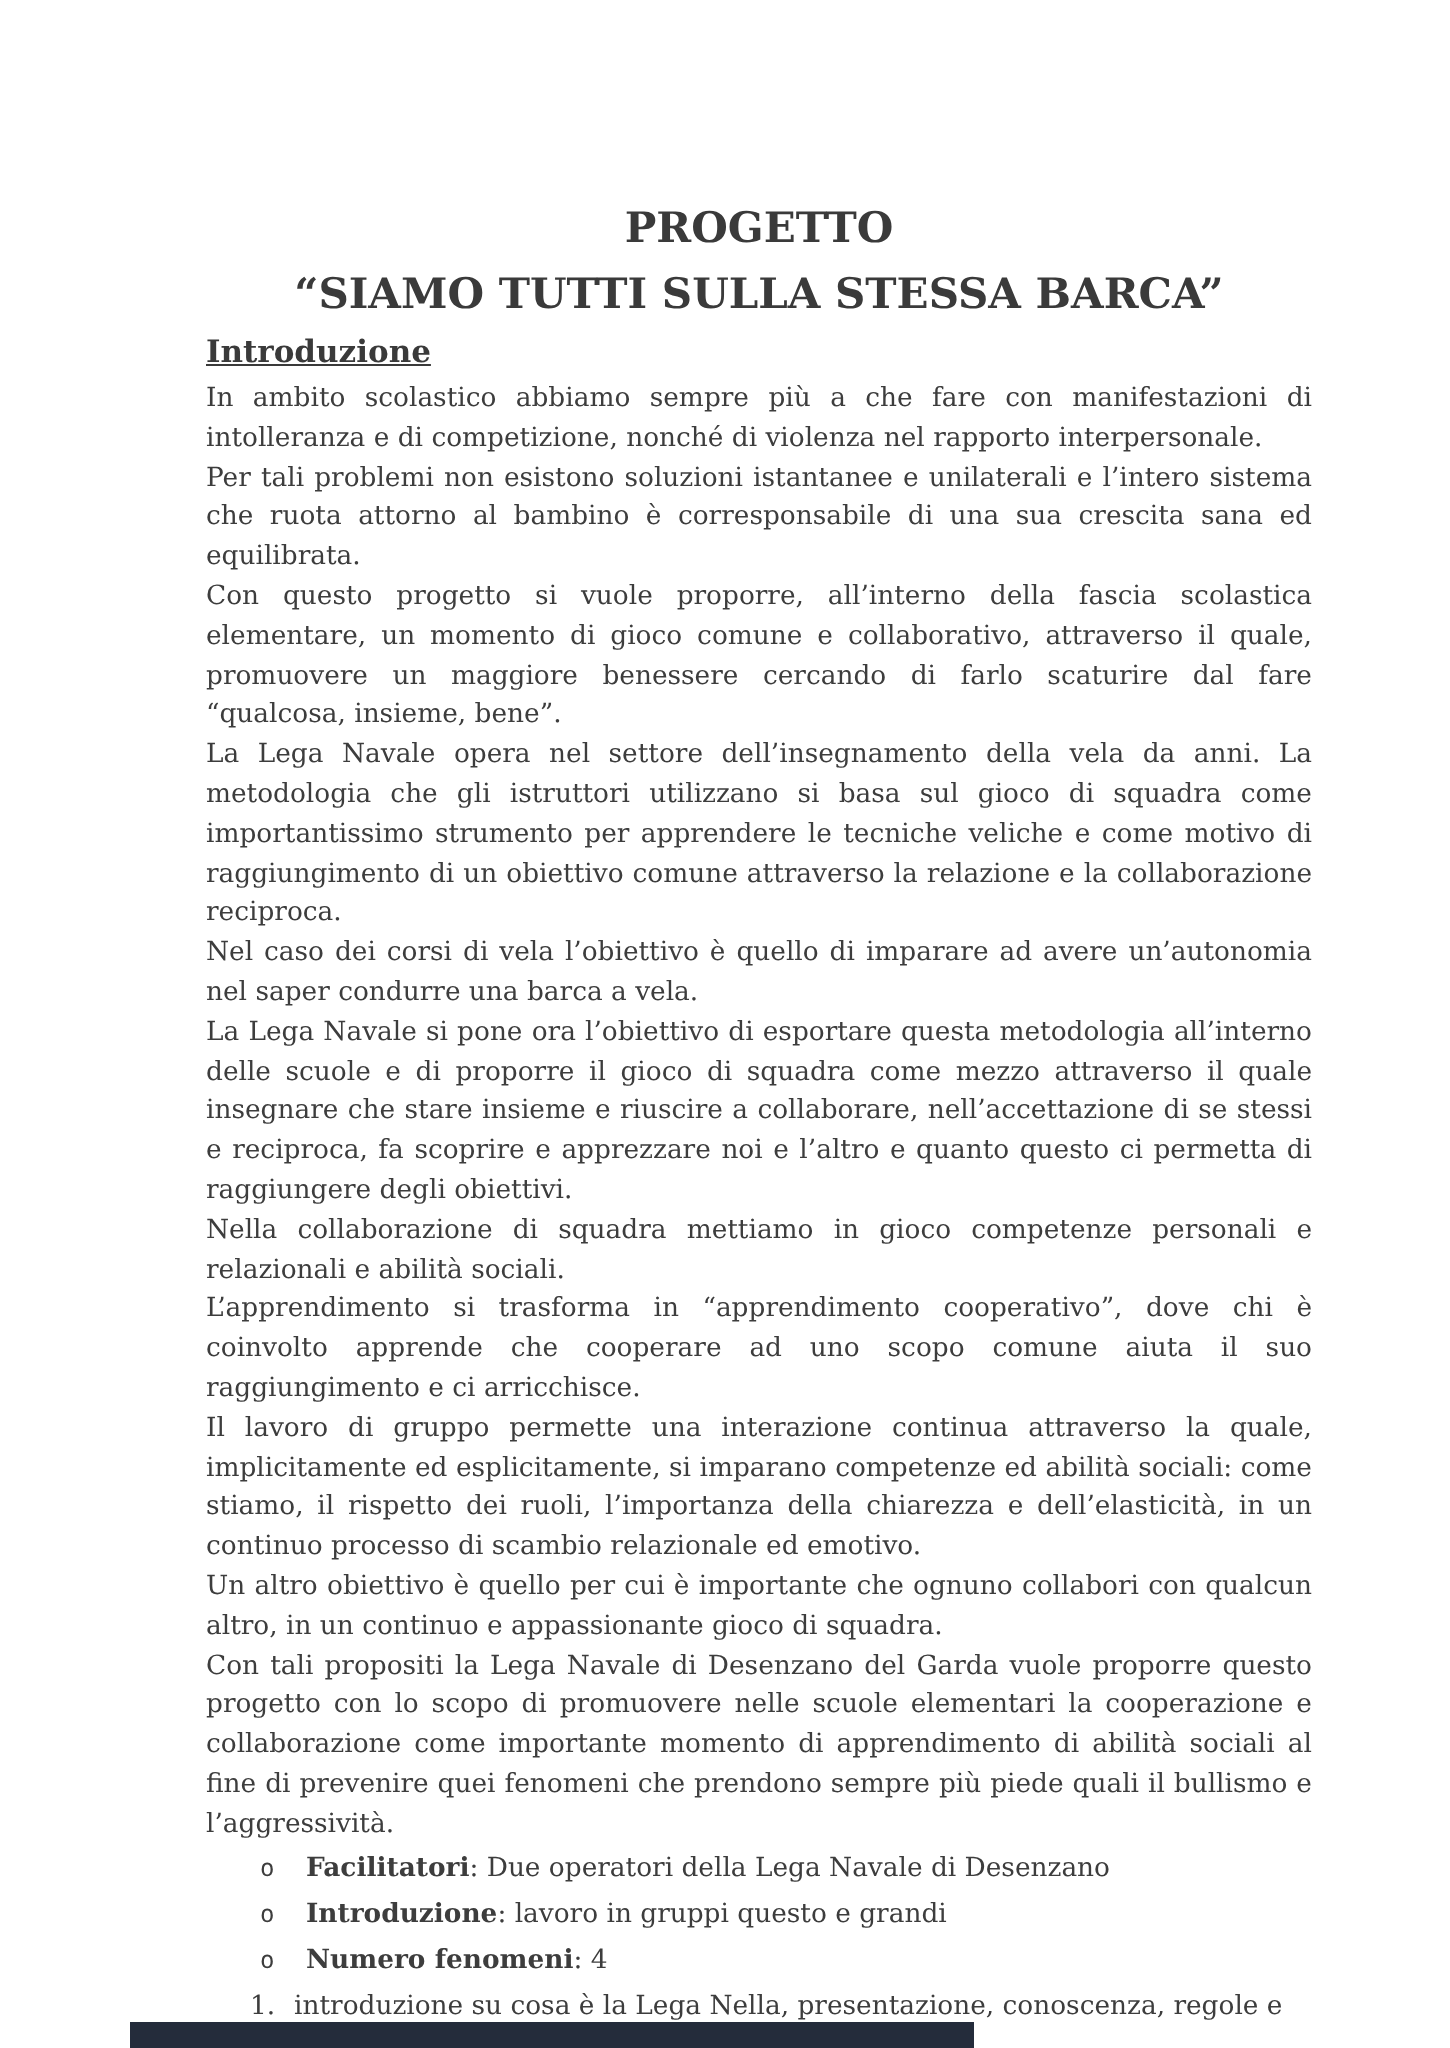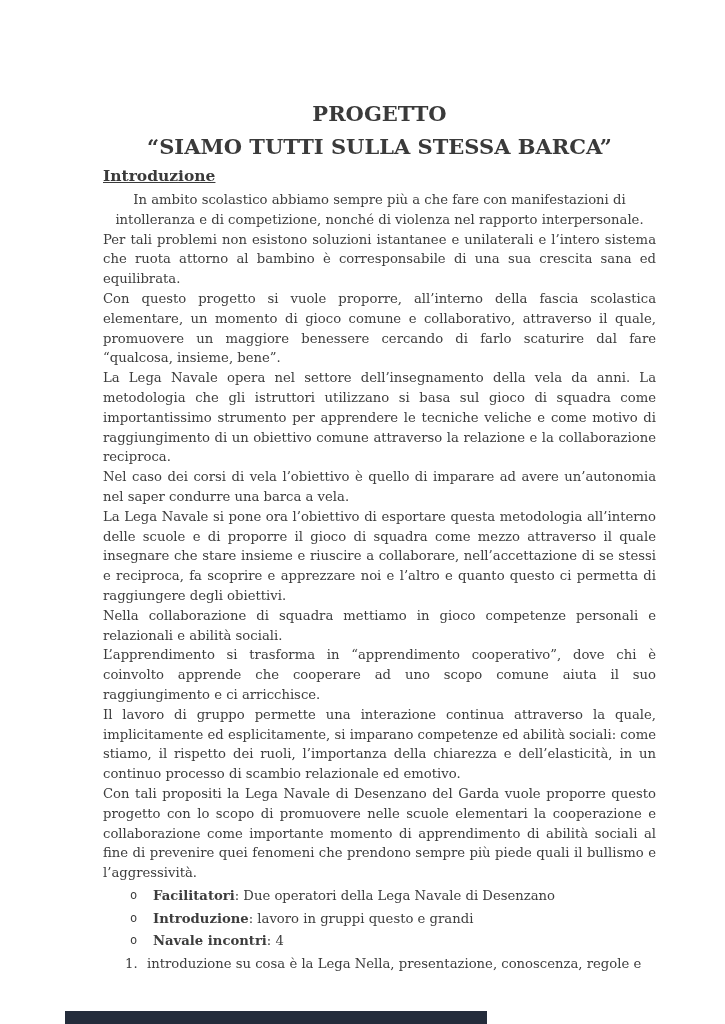--- a/index.html
+++ b/index.html
@@ -38,21 +38,20 @@
     color: #3a3a3a;
     text-decoration: underline;
   }
   p.body-par {
     margin: 0;
     font-size: 13.2px;
     line-height: 19.8px;
     text-align: justify;
   }
   p.body-par.centered {
-    text-align: center;
   }
   .bullet-row {
     display: flex;
     font-size: 13.2px;
     line-height: 19.8px;
     margin: 3px 0 0 0;
     padding-left: 27px;
   }
   .bullet-marker {
     width: 23px;
@@ -97,36 +96,37 @@
   <p class="body-par centered">In ambito scolastico abbiamo sempre più a che fare con manifestazioni di intolleranza e di competizione, nonché di violenza nel rapporto interpersonale.</p>
 
   <p class="body-par">Per tali problemi non esistono soluzioni istantanee e unilaterali e l’intero sistema che ruota attorno al bambino è corresponsabile di una sua crescita sana ed equilibrata.</p>
   <p class="body-par">Con questo progetto si vuole proporre, all’interno della fascia scolastica elementare, un momento di gioco comune e collaborativo, attraverso il quale, promuovere un maggiore benessere cercando di farlo scaturire dal fare “qualcosa, insieme, bene”.</p>
   <p class="body-par">La Lega Navale opera nel settore dell’insegnamento della vela da anni. La metodologia che gli istruttori utilizzano si basa sul gioco di squadra come importantissimo strumento per apprendere le tecniche veliche e come motivo di raggiungimento di un obiettivo comune attraverso la relazione e la collaborazione reciproca.</p>
   <p class="body-par">Nel caso dei corsi di vela l’obiettivo è quello di imparare ad avere un’autonomia nel saper condurre una barca a vela.</p>
   <p class="body-par">La Lega Navale si pone ora l’obiettivo di esportare questa metodologia all’interno delle scuole e di proporre il gioco di squadra come mezzo attraverso il quale insegnare che stare insieme e riuscire a collaborare, nell’accettazione di se stessi e reciproca, fa scoprire e apprezzare noi e l’altro e quanto questo ci permetta di raggiungere degli obiettivi.</p>
   <p class="body-par">Nella collaborazione di squadra mettiamo in gioco competenze personali e relazionali e abilità sociali.</p>
   <p class="body-par">L’apprendimento si trasforma in “apprendimento cooperativo”, dove chi è coinvolto apprende che cooperare ad uno scopo comune aiuta il suo raggiungimento e ci arricchisce.</p>
   <p class="body-par">Il lavoro di gruppo permette una interazione continua attraverso la quale, implicitamente ed esplicitamente, si imparano competenze ed abilità sociali: come stiamo, il rispetto dei ruoli, l’importanza della chiarezza e dell’elasticità, in un continuo processo di scambio relazionale ed emotivo.</p>
+  <p class="body-par">Un altro obiettivo è quello per cui è importante che ognuno collabori con qualcun altro, in un continuo e appassionante gioco di squadra.</p>
   <p class="body-par">Con tali propositi la Lega Navale di Desenzano del Garda vuole proporre questo progetto con lo scopo di promuovere nelle scuole elementari la cooperazione e collaborazione come importante momento di apprendimento di abilità sociali al fine di prevenire quei fenomeni che prendono sempre più piede quali il bullismo e l’aggressività.</p>
 
 
   <div class="bullet-row">
     <span class="bullet-marker">o</span>
     <span class="bullet-content"><span class="bullet-label">Facilitatori</span><span>: Due operatori della Lega Navale di Desenzano</span></span>
   </div>
 
   <div class="bullet-row">
     <span class="bullet-marker">o</span>
     <span class="bullet-content"><span class="bullet-label">Introduzione</span><span>: lavoro in gruppi questo e grandi</span></span>
   </div>
 
   <div class="bullet-row">
     <span class="bullet-marker">o</span>
-    <span class="bullet-content"><span class="bullet-label">Navale incontri</span><span>: 4</span></span>
+    <span class="bullet-content"><span class="bullet-label">Numero fenomeni</span><span>: 4</span></span>
   </div>
 
   <div class="numbered-row">
     <span class="number-marker">1.</span>
     <span>introduzione su cosa è la Lega Nella, presentazione, conoscenza, regole e</span>
   </div>
 
 </div>
 
 <div class="footer-bar"></div>

